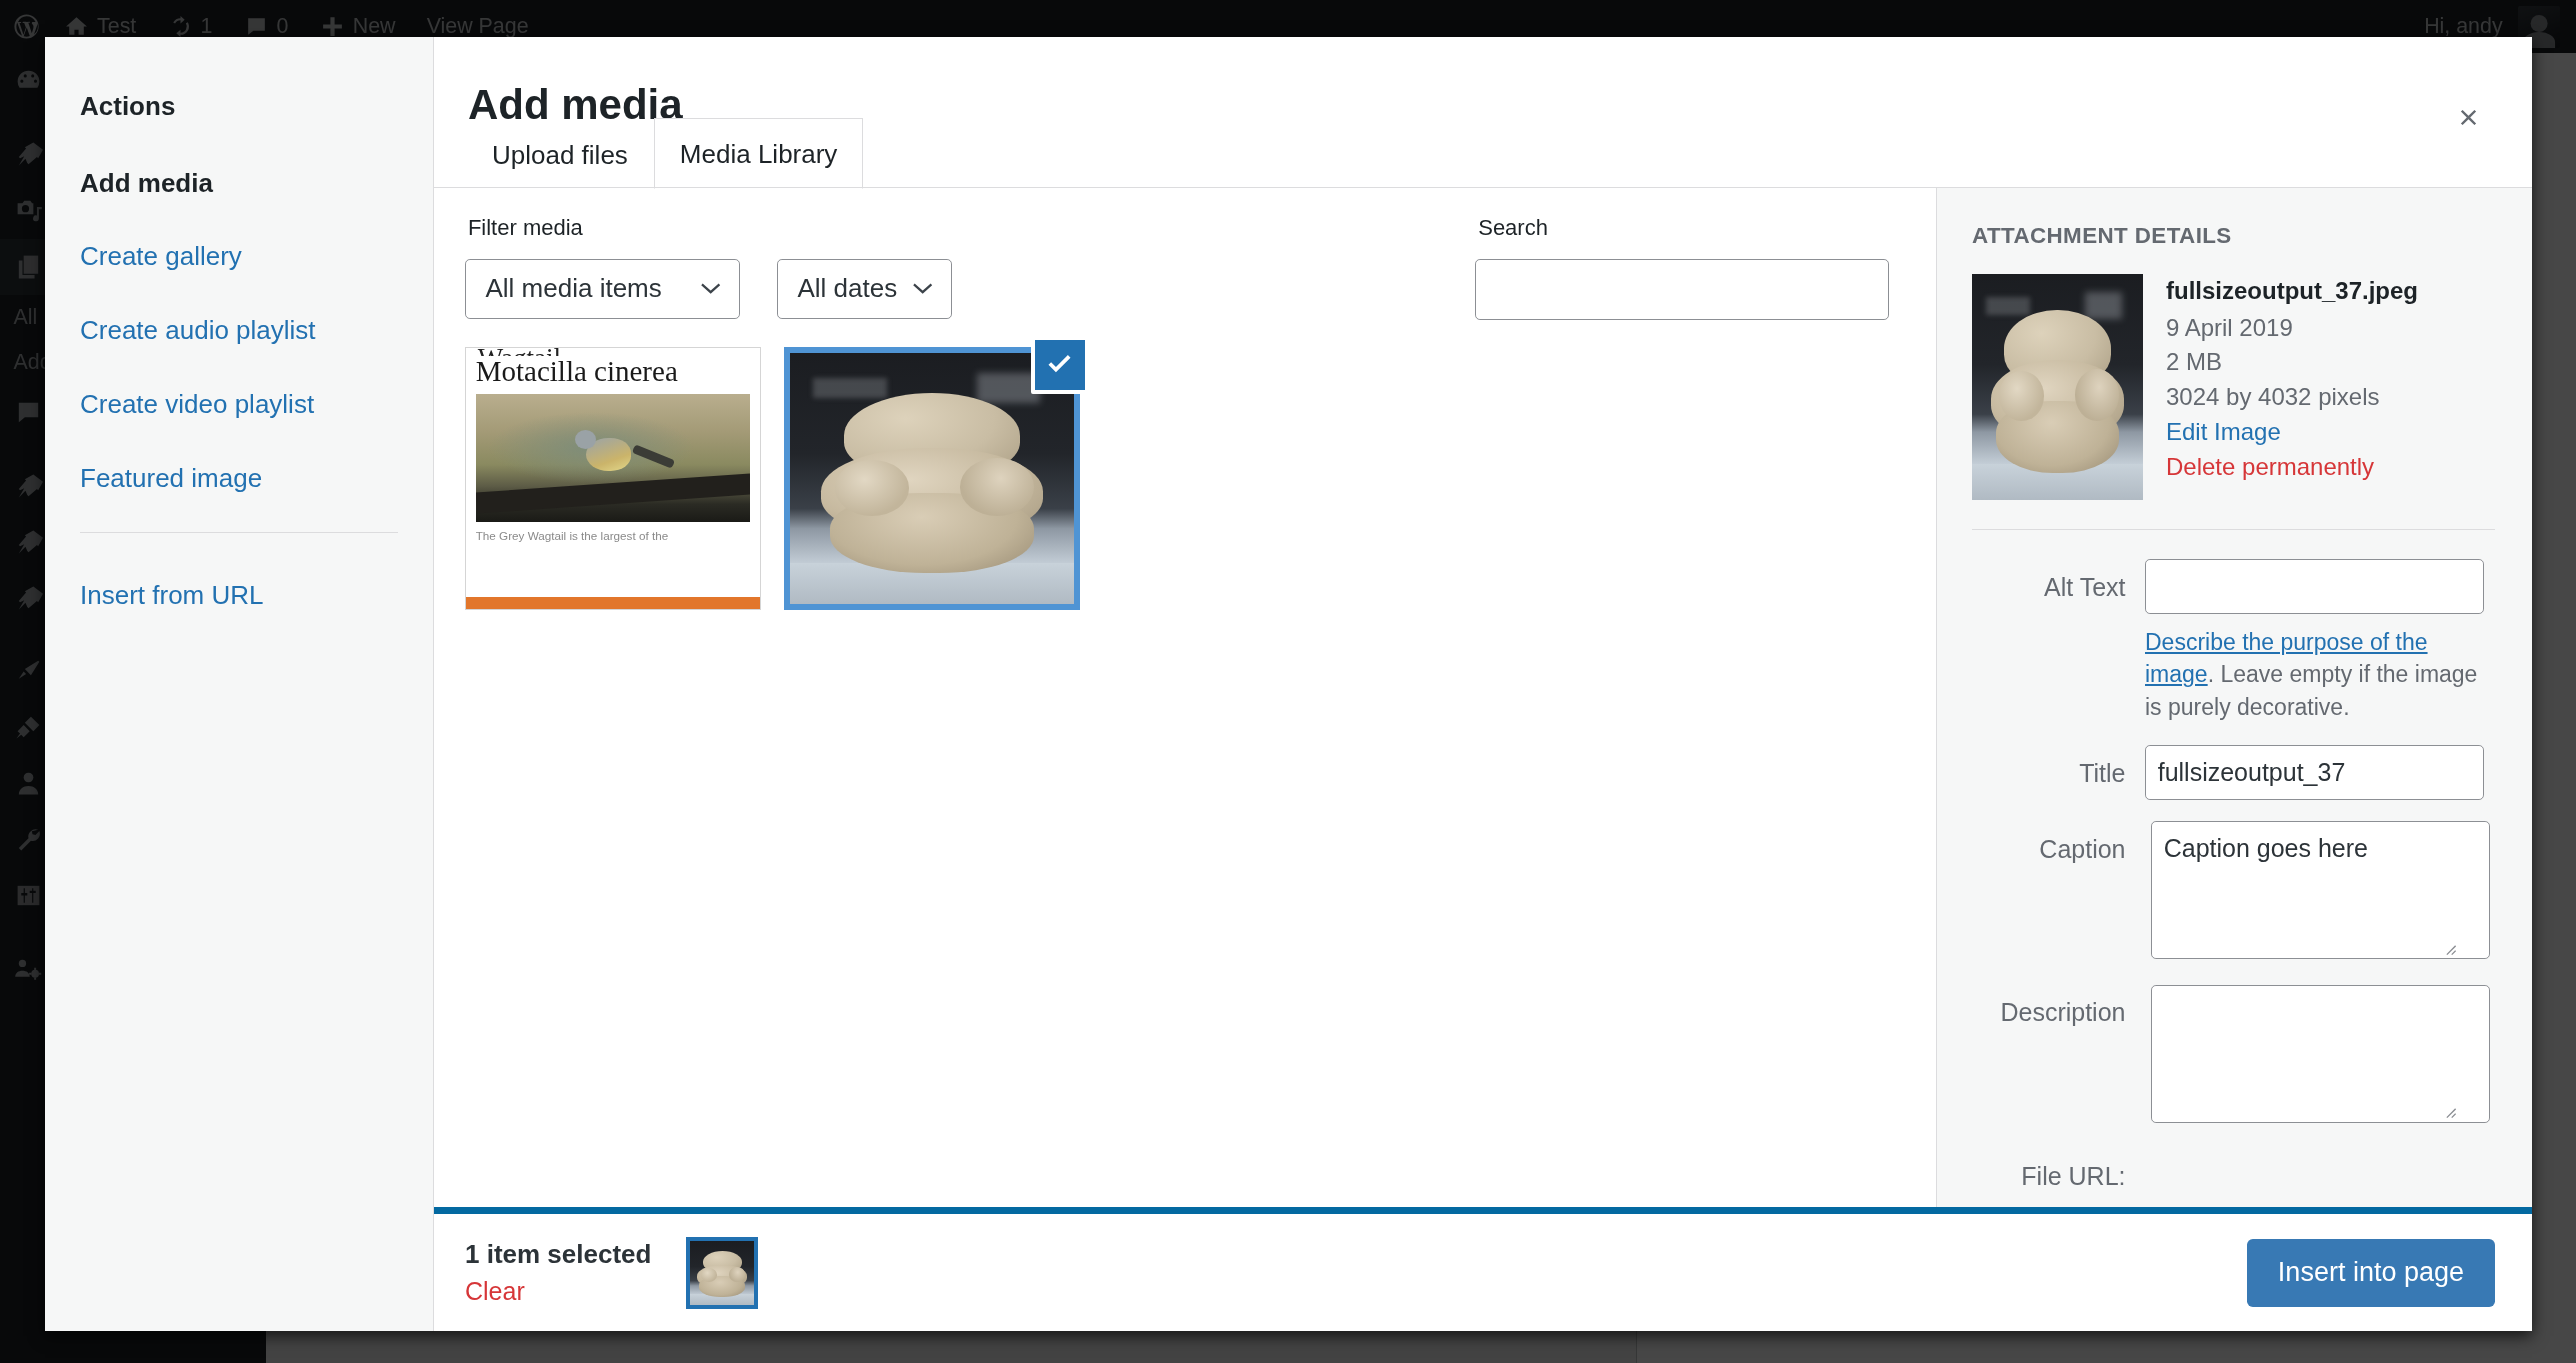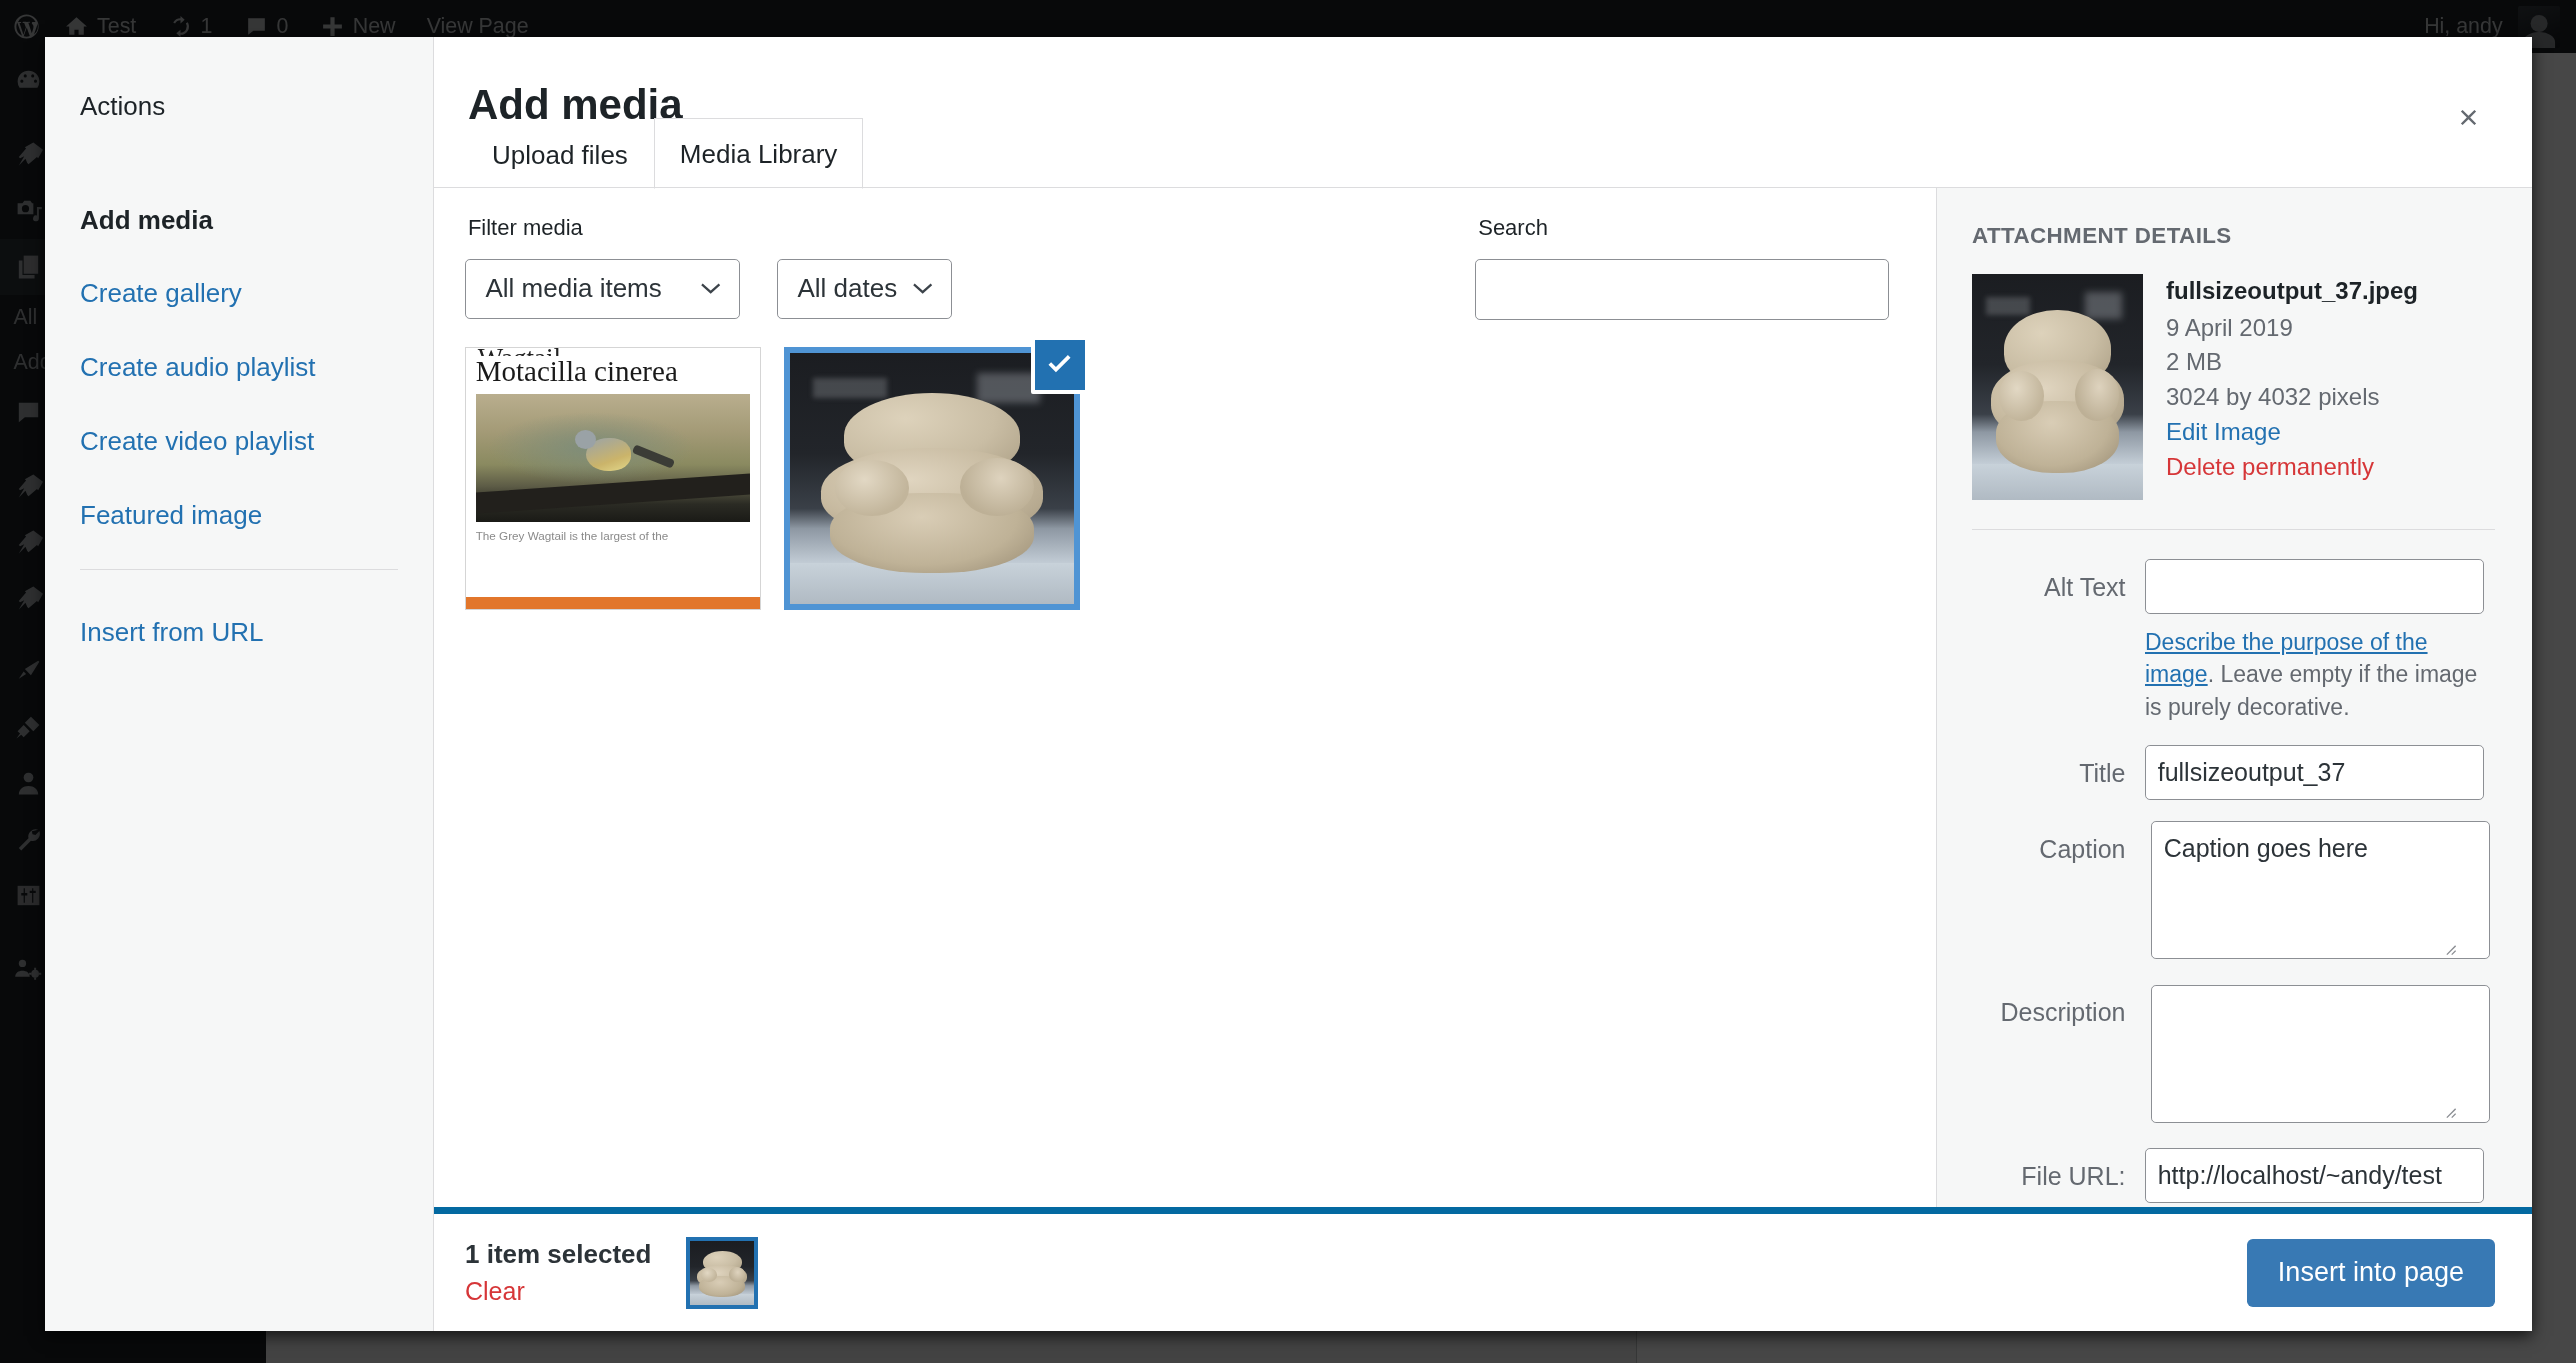--- a/index.html
+++ b/index.html
@@ -97,22 +97,22 @@
 
   
   #modal-menu {
     width: 389px; flex: 0 0 389px;
     background: #f6f7f7;
     border-right: 1px solid #dcdcde;
     padding: 54px 35px 0 35px;
     position: relative;
   }
   .mm-title {
-    font-size: 26px; font-weight: normal; color: #1d2327;
-    margin-bottom: 69px;
+    font-size: 26px; font-weight: bold; color: #1d2327;
+    margin-bottom: 32px;
   }
   .mm-item {
     font-size: 26px; color: #2271b1; padding: 13.6px 0; margin-bottom: 15.6px;
     cursor: pointer; white-space: nowrap;
   }
   .mm-item.active { color: #1d2327; font-weight: bold; cursor: default; }
   .mm-sep { height: 1px; background: #dcdcde; margin: 25px 0 33px 0; }
 
   
   #modal-main {
@@ -749,23 +749,20 @@
                 <svg viewBox="0 0 16 16">
                     <path d="M15 6 6 15M15 11l-4 4"></path>
                   </svg>
               </span>
             </div>
           </div>
         </div>
 
         <div class="field-row">
           <div class="field-label">File URL:</div>
-          <div class="field-control">
-            <input class="f-input" type="text" readonly="" value="http://localhost/~andy/test" style="">
-          </div>
         </div>
       </div>
 
     </div>
 
     <div id="modal-footer">
       <div class="footer-left">
         <div class="sel-info">
           <div class="sel-count">1 item selected</div>
           <div class="sel-clear">Clear</div>

